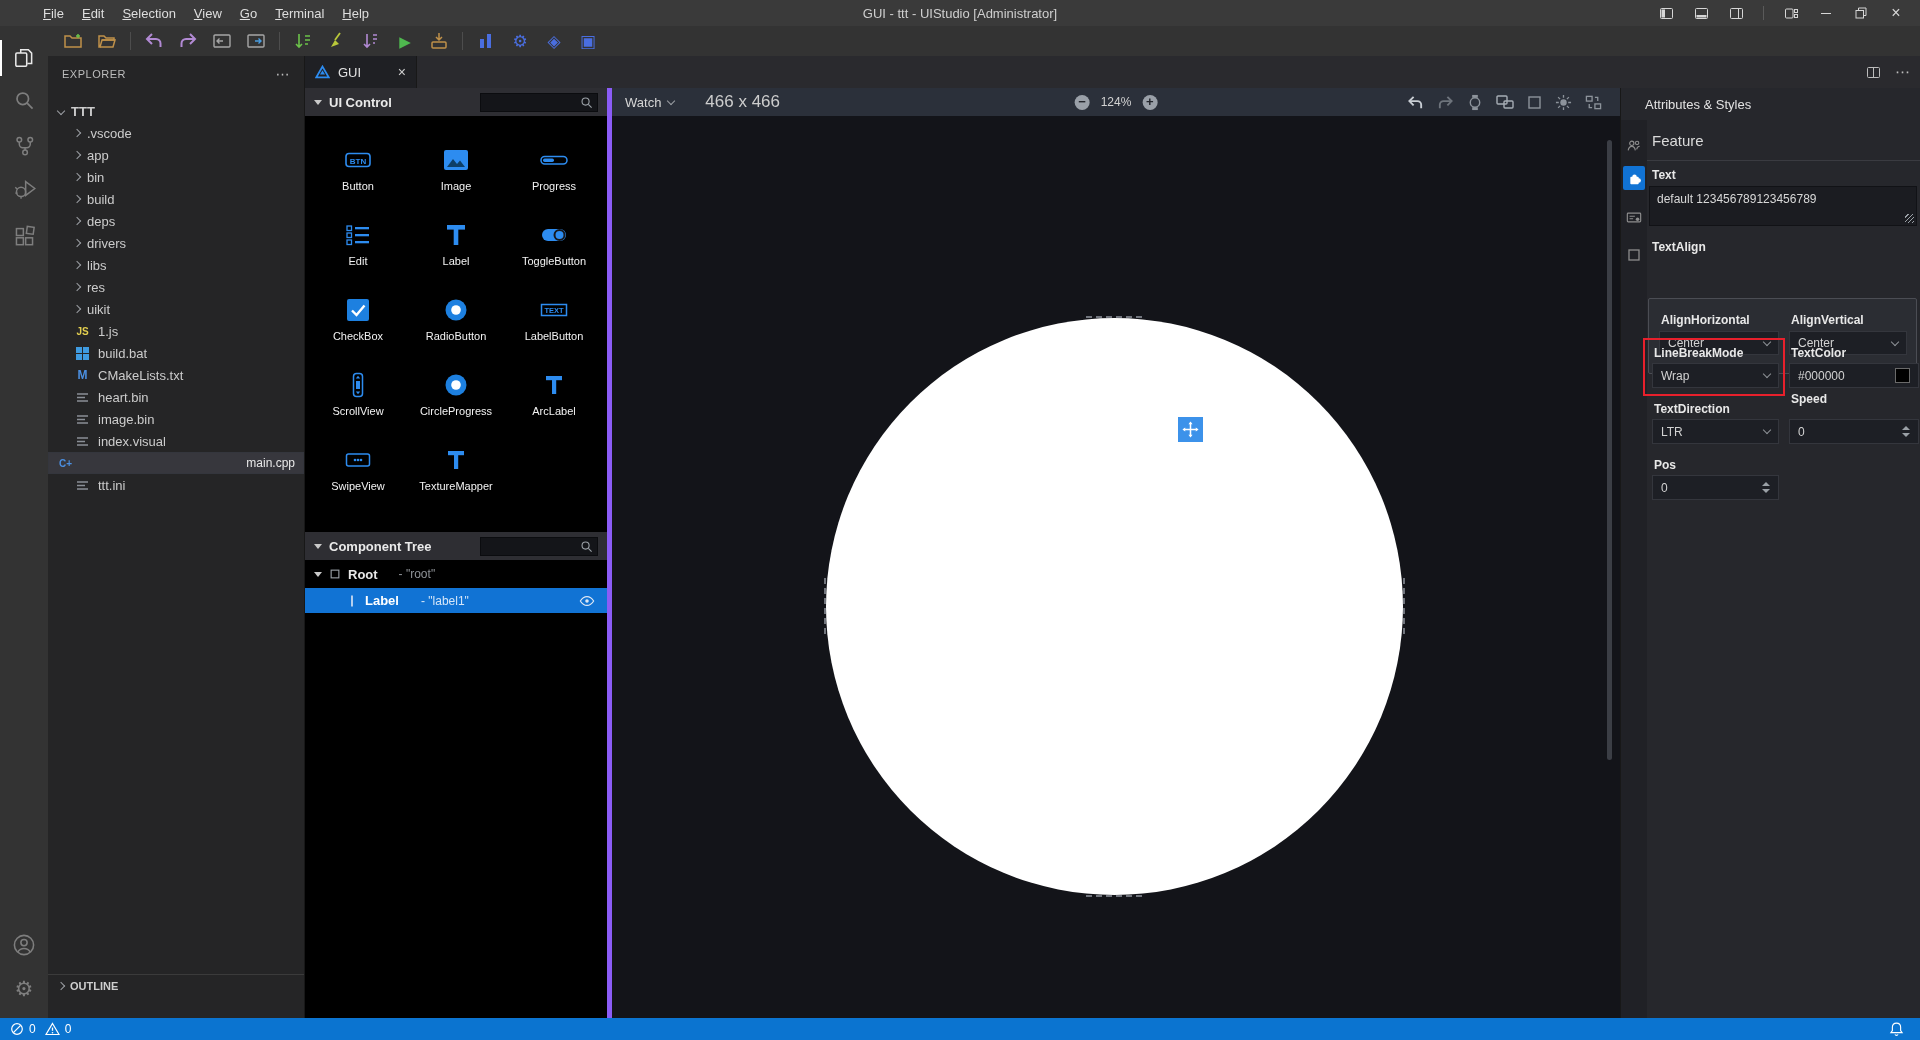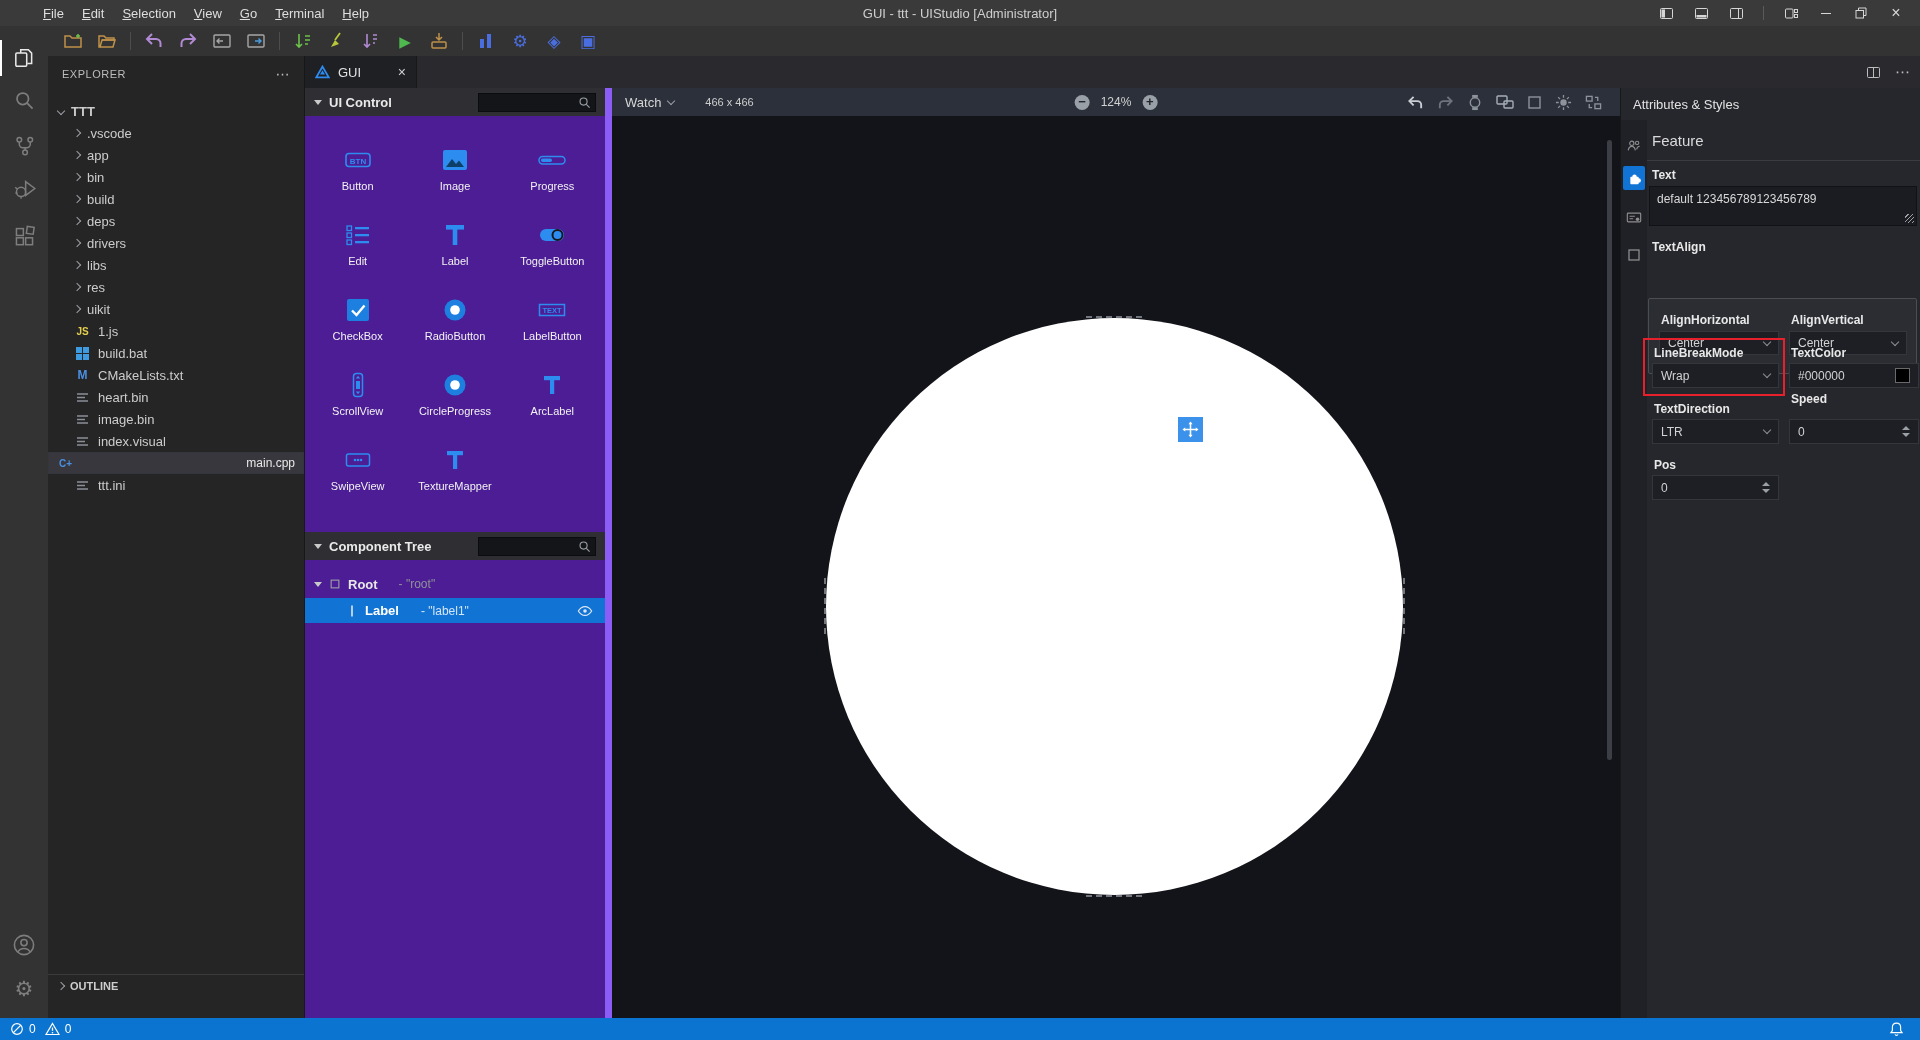--- a/index.html
+++ b/index.html
@@ -49,58 +49,58 @@
   .badge-cpp{color:#4b8fe0;font-weight:bold;font-size:10px;}
   .bottom-sec{position:absolute;left:0;right:0;height:22px;border-top:1px solid #3b3b3b;display:flex;align-items:center;gap:6px;padding-left:10px;font-size:11px;font-weight:bold;color:#cfcfcf;}
 
   
   .tabbar{position:absolute;left:305px;top:56px;width:1615px;height:32px;background:#2a2a2e;}
   .tab{position:absolute;left:0;top:0;width:112px;height:32px;background:#1f2024;display:flex;align-items:center;gap:8px;padding:0 10px;color:#e2e2e2;border-right:1px solid #181818;}
   .tab-close{margin-left:auto;color:#cfcfcf;font-size:14px;}
   .tab-actions{position:absolute;right:10px;top:0;height:32px;display:flex;align-items:center;gap:14px;color:#bdbdbd;}
 
   
-  .leftpanel{position:absolute;left:305px;top:88px;width:307px;height:930px;background:#4c1d95;border-right:7px solid #8b5cf6;}
+  .leftpanel{position:absolute;left:305px;top:88px;width:307px;height:930px;background:#000000;border-right:5px solid #8b5cf6;}
   .panel-header{height:28px;background:#2e2e33;display:flex;align-items:center;gap:7px;padding:0 9px;}
   .tri-down{width:0;height:0;border-left:4px solid transparent;border-right:4px solid transparent;border-top:5px solid #c9c9c9;flex:none;}
   .panel-title{font-weight:bold;color:#eaeaea;font-size:13px;white-space:nowrap;}
   .searchbox{margin-left:auto;width:118px;height:19px;background:#141519;border:1px solid #0b0c0f;display:flex;align-items:center;justify-content:flex-end;padding-right:4px;}
   .palette{display:grid;grid-template-columns:repeat(3,1fr);padding:14px 4px 0 4px;}
   .pal{height:75px;display:flex;flex-direction:column;align-items:center;justify-content:center;}
   .pic{height:32px;display:flex;align-items:center;justify-content:center;}
   .plabel{font-size:11px;color:#f2f2f2;margin-top:4px;}
   .ct-block{position:absolute;left:0;right:0;top:444px;}
-  .ct-root{height:24px;display:flex;align-items:center;gap:7px;padding-left:9px;margin-top:12px;}
+  .ct-root{height:24px;display:flex;align-items:center;gap:7px;padding-left:9px;margin-top:2px;}
   .ct-type{font-weight:bold;color:#e8e8e8;}
   .ct-name{color:#8f9398;font-size:12px;}
   .ct-label{height:25px;background:#1173d4;display:flex;align-items:center;gap:8px;padding-left:42px;margin-top:2px;}
   .ct-label .ct-type{color:#ffffff;}
   .ct-label .ct-name{color:#d5e6f8;}
   .eye{margin-left:auto;margin-right:12px;display:flex;}
 
   
   .canvas{position:absolute;left:612px;top:88px;width:1008px;height:930px;background:#131419;}
   .cv-toolbar{position:absolute;left:0;top:0;right:0;height:28px;background:#2b303a;display:flex;align-items:center;}
   .watch-group{display:flex;align-items:center;gap:7px;padding-left:13px;color:#d6d6d6;font-size:13px;}
-  .cv-size{margin-left:24px;color:#cdcdcd;font-size:11px;}
+  .cv-size{margin-left:24px;color:#cdcdcd;font-size:17px;}
   .zoom-group{position:absolute;left:50%;transform:translateX(-50%);display:flex;align-items:center;gap:11px;}
   .zoom-btn{width:15px;height:15px;border-radius:50%;background:#9aa0a8;color:#23262c;font-size:13px;line-height:14px;text-align:center;font-weight:bold;}
   .zoom-val{color:#d2d2d2;font-size:12px;}
   .cv-actions{position:absolute;right:18px;top:0;height:28px;display:flex;align-items:center;gap:13px;}
   .cv-body{position:absolute;left:0;top:28px;right:0;bottom:0;}
   .screen-circle{position:absolute;left:214px;top:202px;width:577px;height:577px;border-radius:50%;background:#ffffff;}
   .dash-h{position:absolute;width:56px;height:0;border-top:2px dashed #70747c;}
   .dash-v{position:absolute;height:56px;width:0;border-left:2px dashed #70747c;}
   .cv-label{position:absolute;left:338px;top:327px;width:247px;height:48px;background:#fff;border:2px solid #3c92ea;color:#141414;font-size:20px;line-height:22px;text-align:center;}
   .move-handle{position:absolute;left:566px;top:301px;width:25px;height:25px;background:#3c92ea;display:flex;align-items:center;justify-content:center;}
   .cv-scroll{position:absolute;right:8px;top:24px;width:5px;height:620px;background:#3b3e45;border-radius:3px;}
 
   
   .rightpanel{position:absolute;left:1620px;top:88px;width:300px;height:930px;background:#26272c;border-left:1px solid #181818;}
-  .rp-header{height:32px;display:flex;align-items:center;padding-left:12px;color:#e2e2e2;font-size:13px;}
+  .rp-header{height:32px;display:flex;align-items:center;padding-left:24px;color:#e2e2e2;font-size:13px;}
   .rp-strip{position:absolute;left:0;top:32px;width:26px;bottom:0;background:#202126;}
   .strip-icon{position:absolute;left:0;width:26px;height:22px;display:flex;align-items:center;justify-content:center;color:#8d8d8d;}
   .strip-tile{position:absolute;left:2px;top:46px;width:22px;height:24px;background:#1173d4;border-radius:2px;display:flex;align-items:center;justify-content:center;}
   .rp-content{position:absolute;left:26px;top:32px;right:0;bottom:0;}
   .rp-abs{position:absolute;}
   .feature-title{font-size:15px;color:#dadada;}
   .divider{position:absolute;left:0;right:0;height:1px;background:#3a3b41;}
   .lbl{font-size:12px;font-weight:bold;color:#e8e8e8;white-space:nowrap;}
   .tarea{background:#1b1c21;border:1px solid #111216;color:#d8d8d8;font-size:12px;padding:5px 7px;position:relative;}
   .grip{position:absolute;right:2px;bottom:2px;width:9px;height:9px;background:

